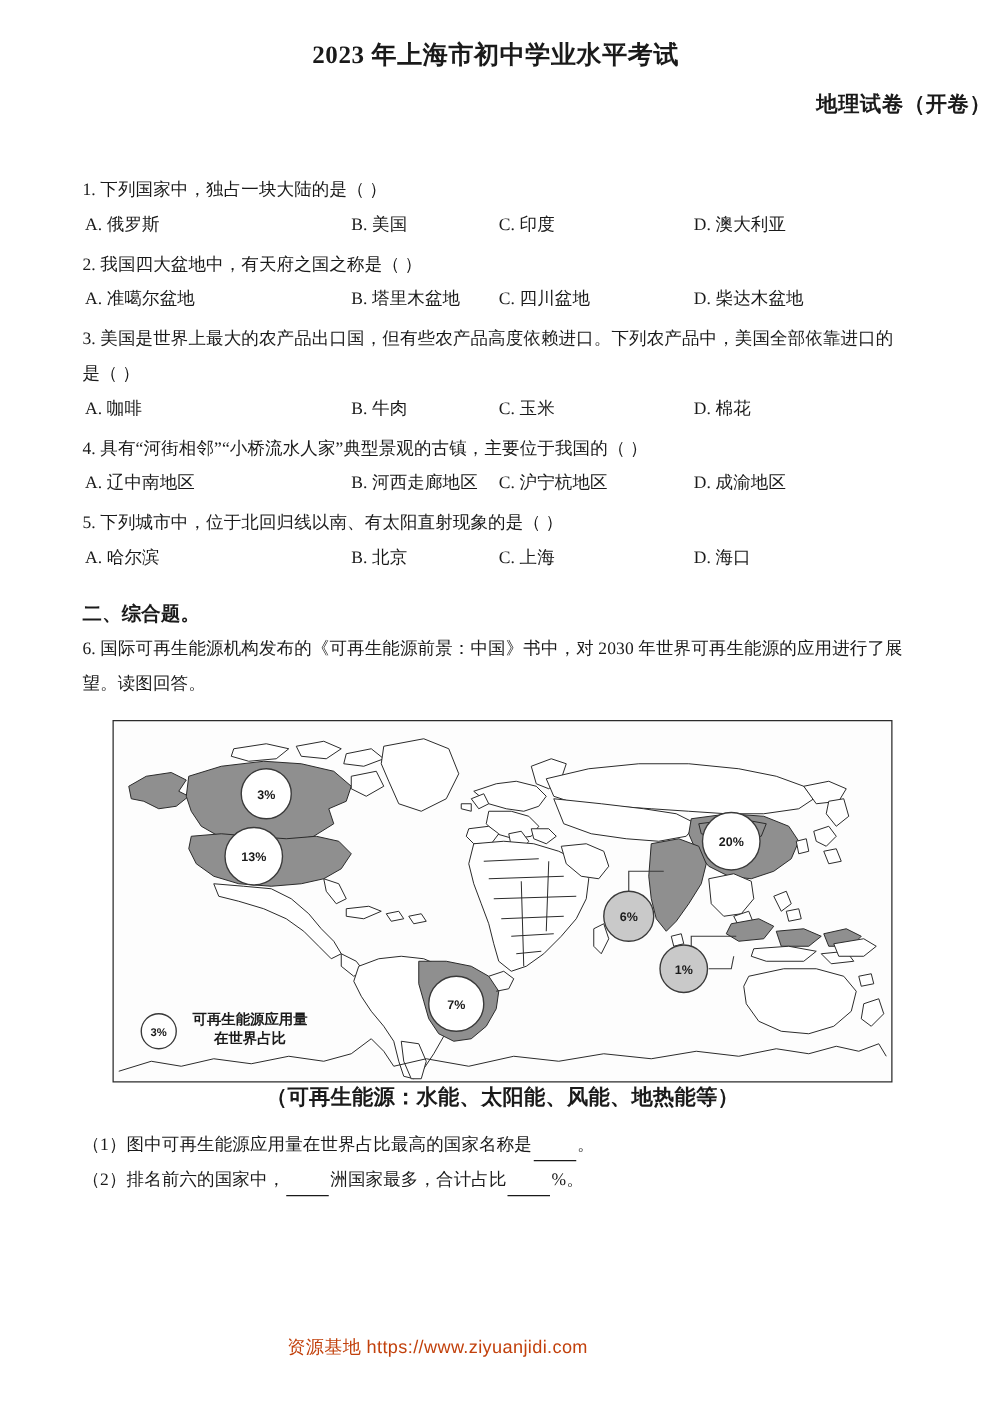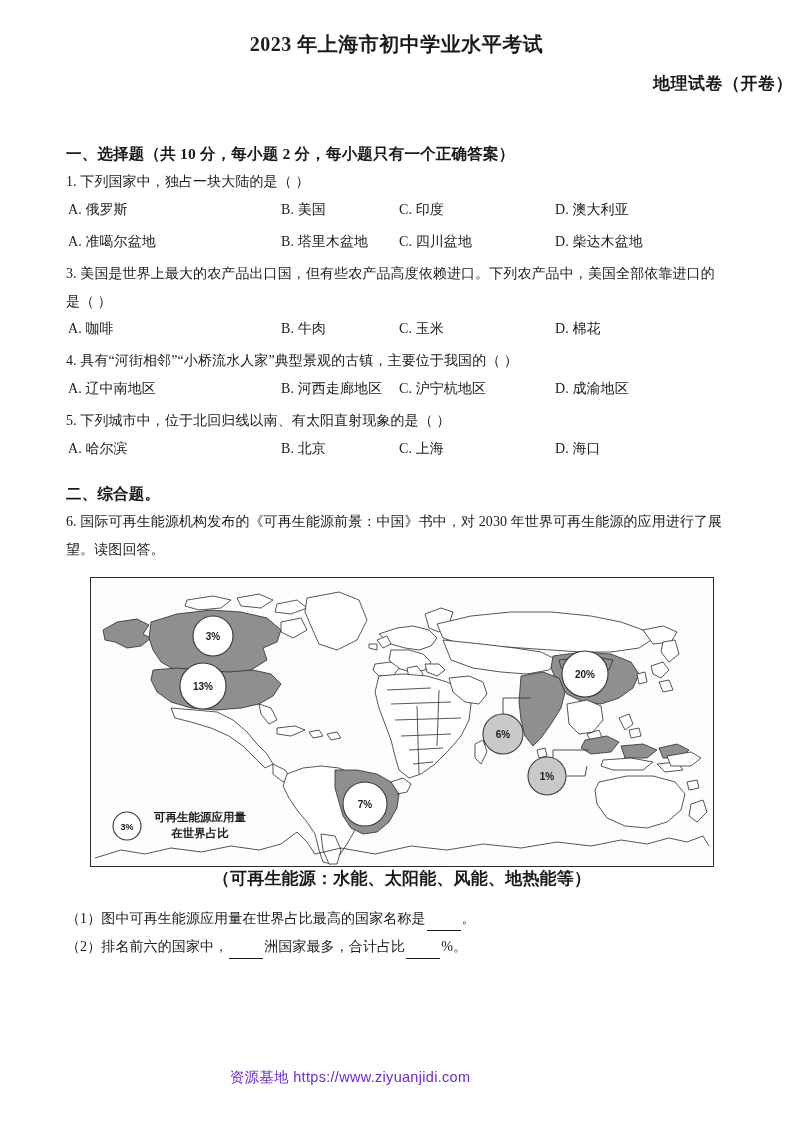--- a/index.html
+++ b/index.html
@@ -150,45 +150,45 @@
   .after-fig { margin-top: 16px; }
 
   
   .footer {
     position: absolute;
     left: 0;
     top: 1068px;
     width: 700px;
     text-align: center;
     font-size: 14.5px;
-    color: #6d28d9;
+    color: #c2410c;
     font-family: "Liberation Sans", "DejaVu Sans", sans-serif;
     letter-spacing: 0.3px;
   }
 </style>
 </head>
 <body>
 
 <div class="page">
 
   <h1 class="doc-title">2023 年上海市初中学业水平考试</h1>
   <h2 class="doc-subtitle">地理试卷（开卷）</h2>
 
   <div class="content">
 
-    <p class="section-head">一、选择题（共 10 分，每小题 2 分，每小题只有一个正确答案）</p>
 
     <p class="q-stem">1. 下列国家中，独占一块大陆的是（    ）</p>
     <div class="opts">
       <span class="opt c0">A. 俄罗斯</span>
       <span class="opt c1">B. 美国</span>
       <span class="opt c2">C. 印度</span>
       <span class="opt c3">D. 澳大利亚</span>
     </div>
 
+    <p class="q-stem">2. 我国四大盆地中，有天府之国之称是（    ）</p>
     <div class="opts">
       <span class="opt c0">A. 准噶尔盆地</span>
       <span class="opt c1">B. 塔里木盆地</span>
       <span class="opt c2">C. 四川盆地</span>
       <span class="opt c3">D. 柴达木盆地</span>
     </div>
 
     <p class="q-stem">3. 美国是世界上最大的农产品出口国，但有些农产品高度依赖进口。下列农产品中，美国全部依靠进口的</p>
     <p class="q-stem-indent">是（    ）</p>
     <div class="opts">

